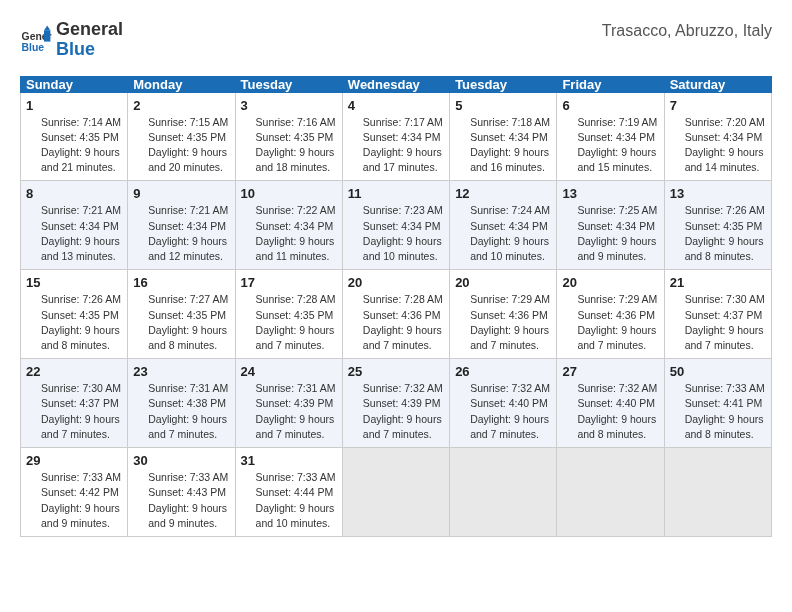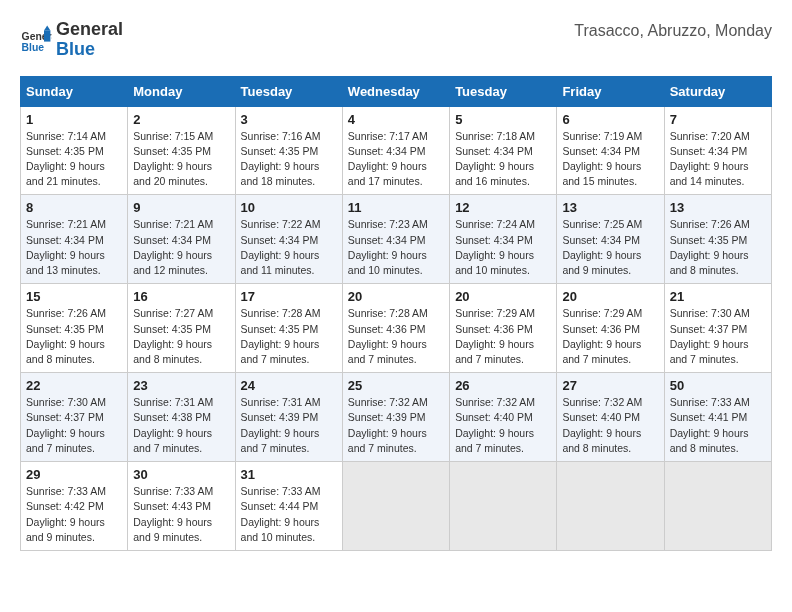--- a/index.html
+++ b/index.html
@@ -49,21 +49,21 @@
       margin-top: 2px;
     }
     table {
       width: 100%;
       border-collapse: collapse;
       font-size: 11px;
     }
     thead tr th {
       background: #1a6db5;
       color: #fff;
-      padding: 7px 5px;
+      padding: 0 5px;
       text-align: left;
       font-size: 13px;
       font-weight: bold;
       border: 1px solid #1a6db5;
     }
     tbody tr td {
       vertical-align: top;
       padding: 5px 5px;
       border: 1px solid #ccc;
       min-height: 80px;
@@ -79,20 +79,21 @@
       font-size: 13px;
       font-weight: bold;
       color: #222;
       display: block;
       margin-bottom: 2px;
     }
     .day-detail {
       font-size: 10.5px;
       color: #333;
       line-height: 1.45;
+      margin-left: 15px;
     }
     td.empty {
       background: #e8e8e8 !important;
     }
   </style>
 </head>
 <body>
 
 <div class="header">
   <div class="logo">
@@ -103,21 +104,21 @@
       <polygon points="30,8 38,8 34,2" fill="#1a6db5"></polygon>
     </svg>
     <div>
       <div class="logo-text">
         <div><span style="color:#333">General</span></div>
         <div><span style="color:#1a6db5">Blue</span></div>
       </div>
     </div>
   </div>
   <div class="title-block">
-    <div class="subtitle">Trasacco, Abruzzo, Monday</div>
+    <div class="subtitle">Trasacco, Abruzzo, Italy</div>
   </div>
 </div>
 
 <table>
   <thead>
     <tr id="header-row">
     <th>Sunday</th>
         <th>Monday</th>
         <th>Tuesday</th>
         <th>Wednesday</th>

